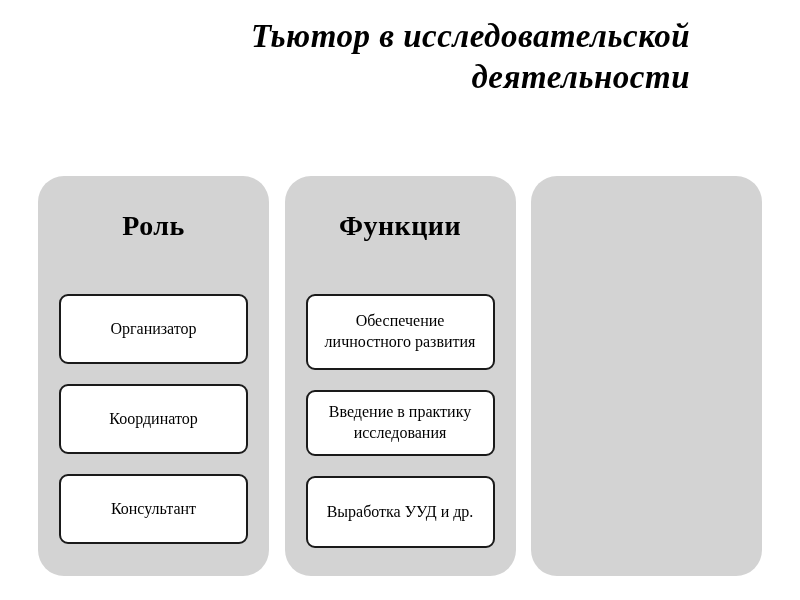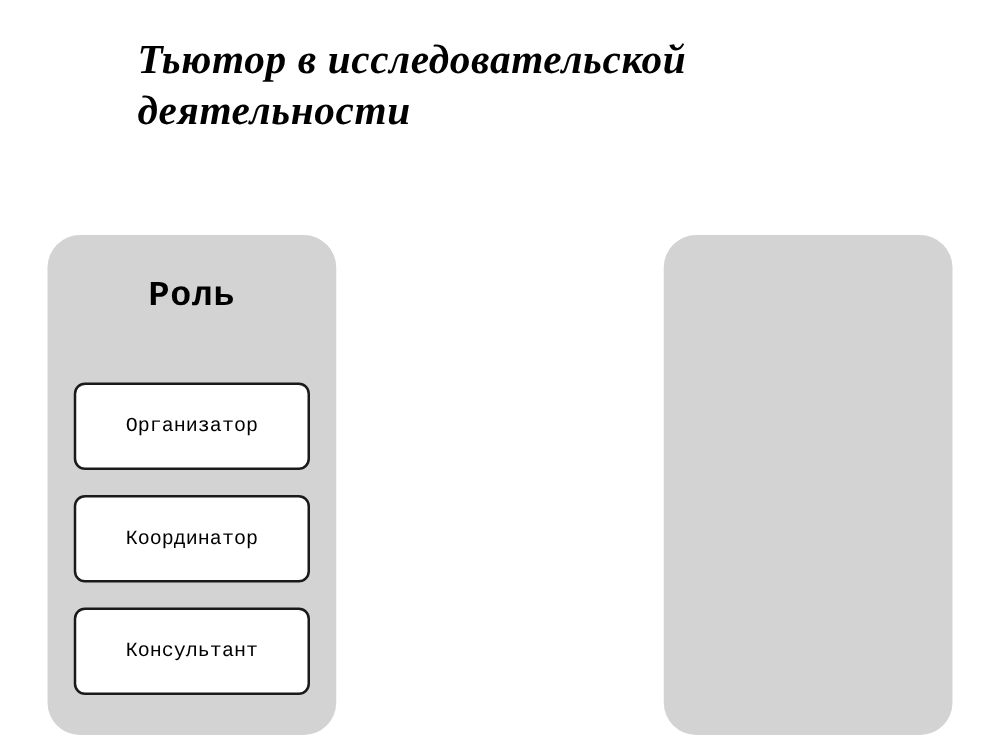--- a/index.html
+++ b/index.html
@@ -10,44 +10,43 @@
     font-family: "Liberation Serif", "DejaVu Serif", serif;
     color: #000000;
     overflow: hidden;
   }
   .slide {
     position: relative;
     width: 800px;
     height: 600px;
   }
   .title {
-    margin: 28px auto 0;
+    margin: 16px auto 0;
     max-width: 580px;
-    text-align: left;
+    text-align: right;
     font-size: 33px;
     line-height: 1.25;
     font-weight: bold;
     font-style: italic;
     letter-spacing: 0.5px;
   }
   .columns {
     position: absolute;
     top: 160px;
     left: 0;
     width: 800px;
     padding: 0 38px;
     display: flex;
     justify-content: space-between;
   }
   .column {
     width: 231px;
     height: 400px;
     background: #d3d3d3;
     border-radius: 26px;
-    font-family: Liberation Mono, monospace;
   }
   .col-header {
     padding-top: 34px;
     height: 84px;
     text-align: center;
     font-size: 28px;
     font-weight: bold;
     letter-spacing: 0.5px;
   }
   .boxes {
@@ -90,18 +89,26 @@
 
     <div class="column col-role">
       <div class="col-header">Роль</div>
       <div class="boxes">
         <div class="box box-0">Организатор</div>
         <div class="box box-1">Координатор</div>
         <div class="box box-2">Консультант</div>
       </div>
     </div>
 
+    <div class="column col-func">
+      <div class="col-header">Функции</div>
+      <div class="boxes">
+        <div class="box box-0">Обеспечение личностного развития</div>
+        <div class="box box-1">Введение в практику исследования</div>
+        <div class="box box-2">Выработка УУД и др.</div>
+      </div>
+    </div>
 
     <div class="column col-task">
     </div>
 
   </div>
 </div>
 
 </body></html>

